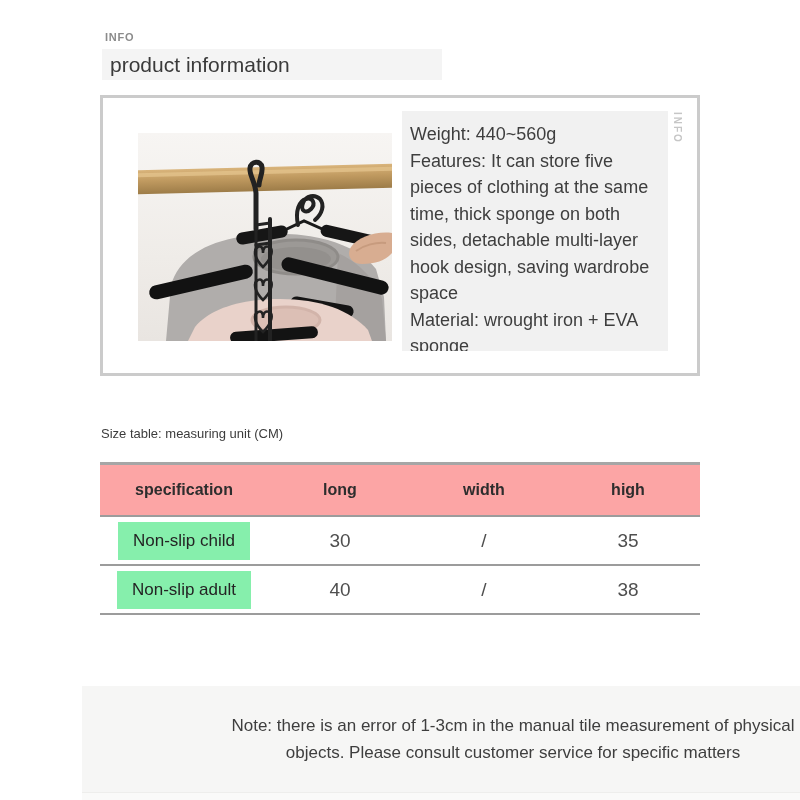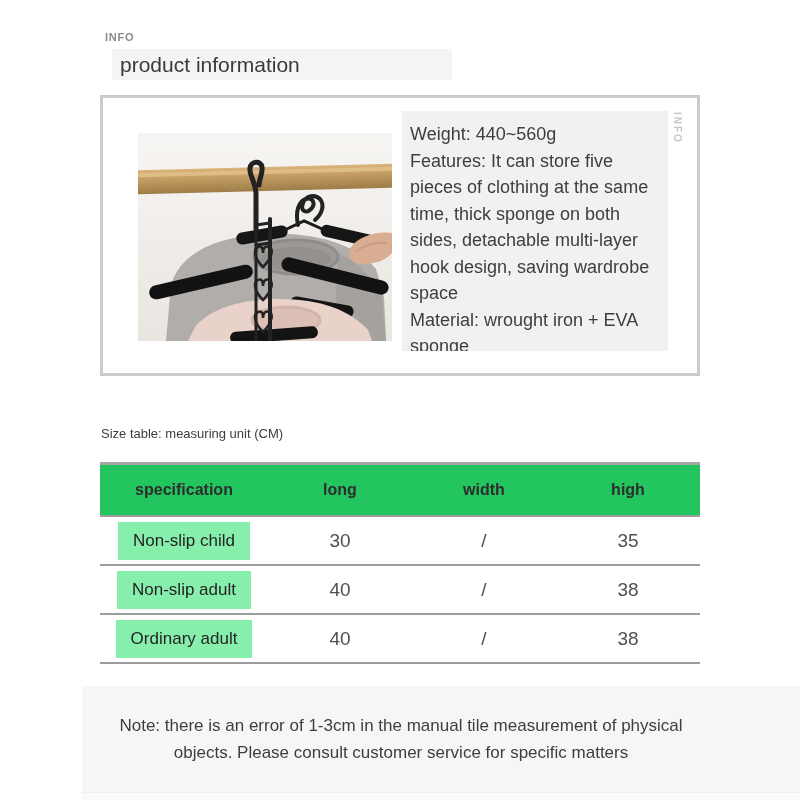--- a/index.html
+++ b/index.html
@@ -8,21 +8,21 @@
     background:#ffffff;
     font-family:"Liberation Sans",sans-serif;
     -webkit-font-smoothing:antialiased;
   }
   
   .eyebrow{
     position:absolute;left:105px;top:31px;
     font-size:11px;font-weight:bold;color:#8b8b8b;letter-spacing:.8px;
   }
   .title-bar{
-    position:absolute;left:112px;top:49px;width:340px;height:31px;
+    position:absolute;left:102px;top:49px;width:340px;height:31px;
     background:#f4f4f4;display:flex;align-items:center;
     box-sizing:border-box;padding-left:8px;
     font-size:21px;color:#3a3a3a;
   }
   
   .product-box{
     position:absolute;left:100px;top:95px;width:600px;height:281px;
     border:3px solid #cbcbcb;box-sizing:border-box;background:#fff;
   }
   .photo{
@@ -42,38 +42,38 @@
   
   .size-caption{
     position:absolute;left:101px;top:426px;
     font-size:13px;color:#3c3c3c;
   }
   table.size{
     position:absolute;left:100px;top:462px;width:600px;
     border-collapse:separate;border-spacing:0;
   }
   table.size th{
-    background:#22c55e;
+    background:#fca5a5;
     border-top:3px solid #a6a6a6;border-bottom:2px solid #9c9c9c;
     height:48px;font-size:16px;font-weight:bold;color:#2d2d2d;
     text-align:center;
   }
   table.size td{
     height:45px;border-bottom:2px solid #9c9c9c;
     text-align:center;vertical-align:middle;
     font-size:19px;color:#4f4f4f;background:#ffffff;
   }
   td .rowlabel{
     display:inline-block;background:#86efac;
     padding:9px 15px;font-size:17px;color:#242424;
   }
   
   .note{
     position:absolute;left:82px;top:686px;width:718px;height:106px;
-    background:#f6f6f5;display:flex;align-items:center;
+    background:#f6f6f5;display:flex;align-items:center;justify-content:flex-end;
   }
   .note-inner{
     width:574px;margin-left:32px;text-align:center;
     font-size:17px;line-height:27px;color:#3e3e3e;
   }
   .bottom-strip{
     position:absolute;left:82px;top:792px;width:718px;height:8px;
     background:#fafaf9;border-top:1px solid #eeeeec;box-sizing:border-box;
   }
 </style>
@@ -186,25 +186,19 @@
       <td>30</td>
       <td>/</td>
       <td>35</td>
     </tr>
     <tr>
       <td><span class="rowlabel">Non-slip adult</span></td>
       <td>40</td>
       <td>/</td>
       <td>38</td>
     </tr>
-    <tr>
-      <td><span class="rowlabel">Ordinary adult</span></td>
-      <td>40</td>
-      <td>/</td>
-      <td>38</td>
-    </tr>
   </tbody>
 </table>
 
 <div class="note">
   <div class="note-inner">Note: there is an error of 1-3cm in the manual tile measurement of physical objects. Please consult customer service for specific matters</div>
 </div>
 <div class="bottom-strip"></div>
 
 </body></html>

